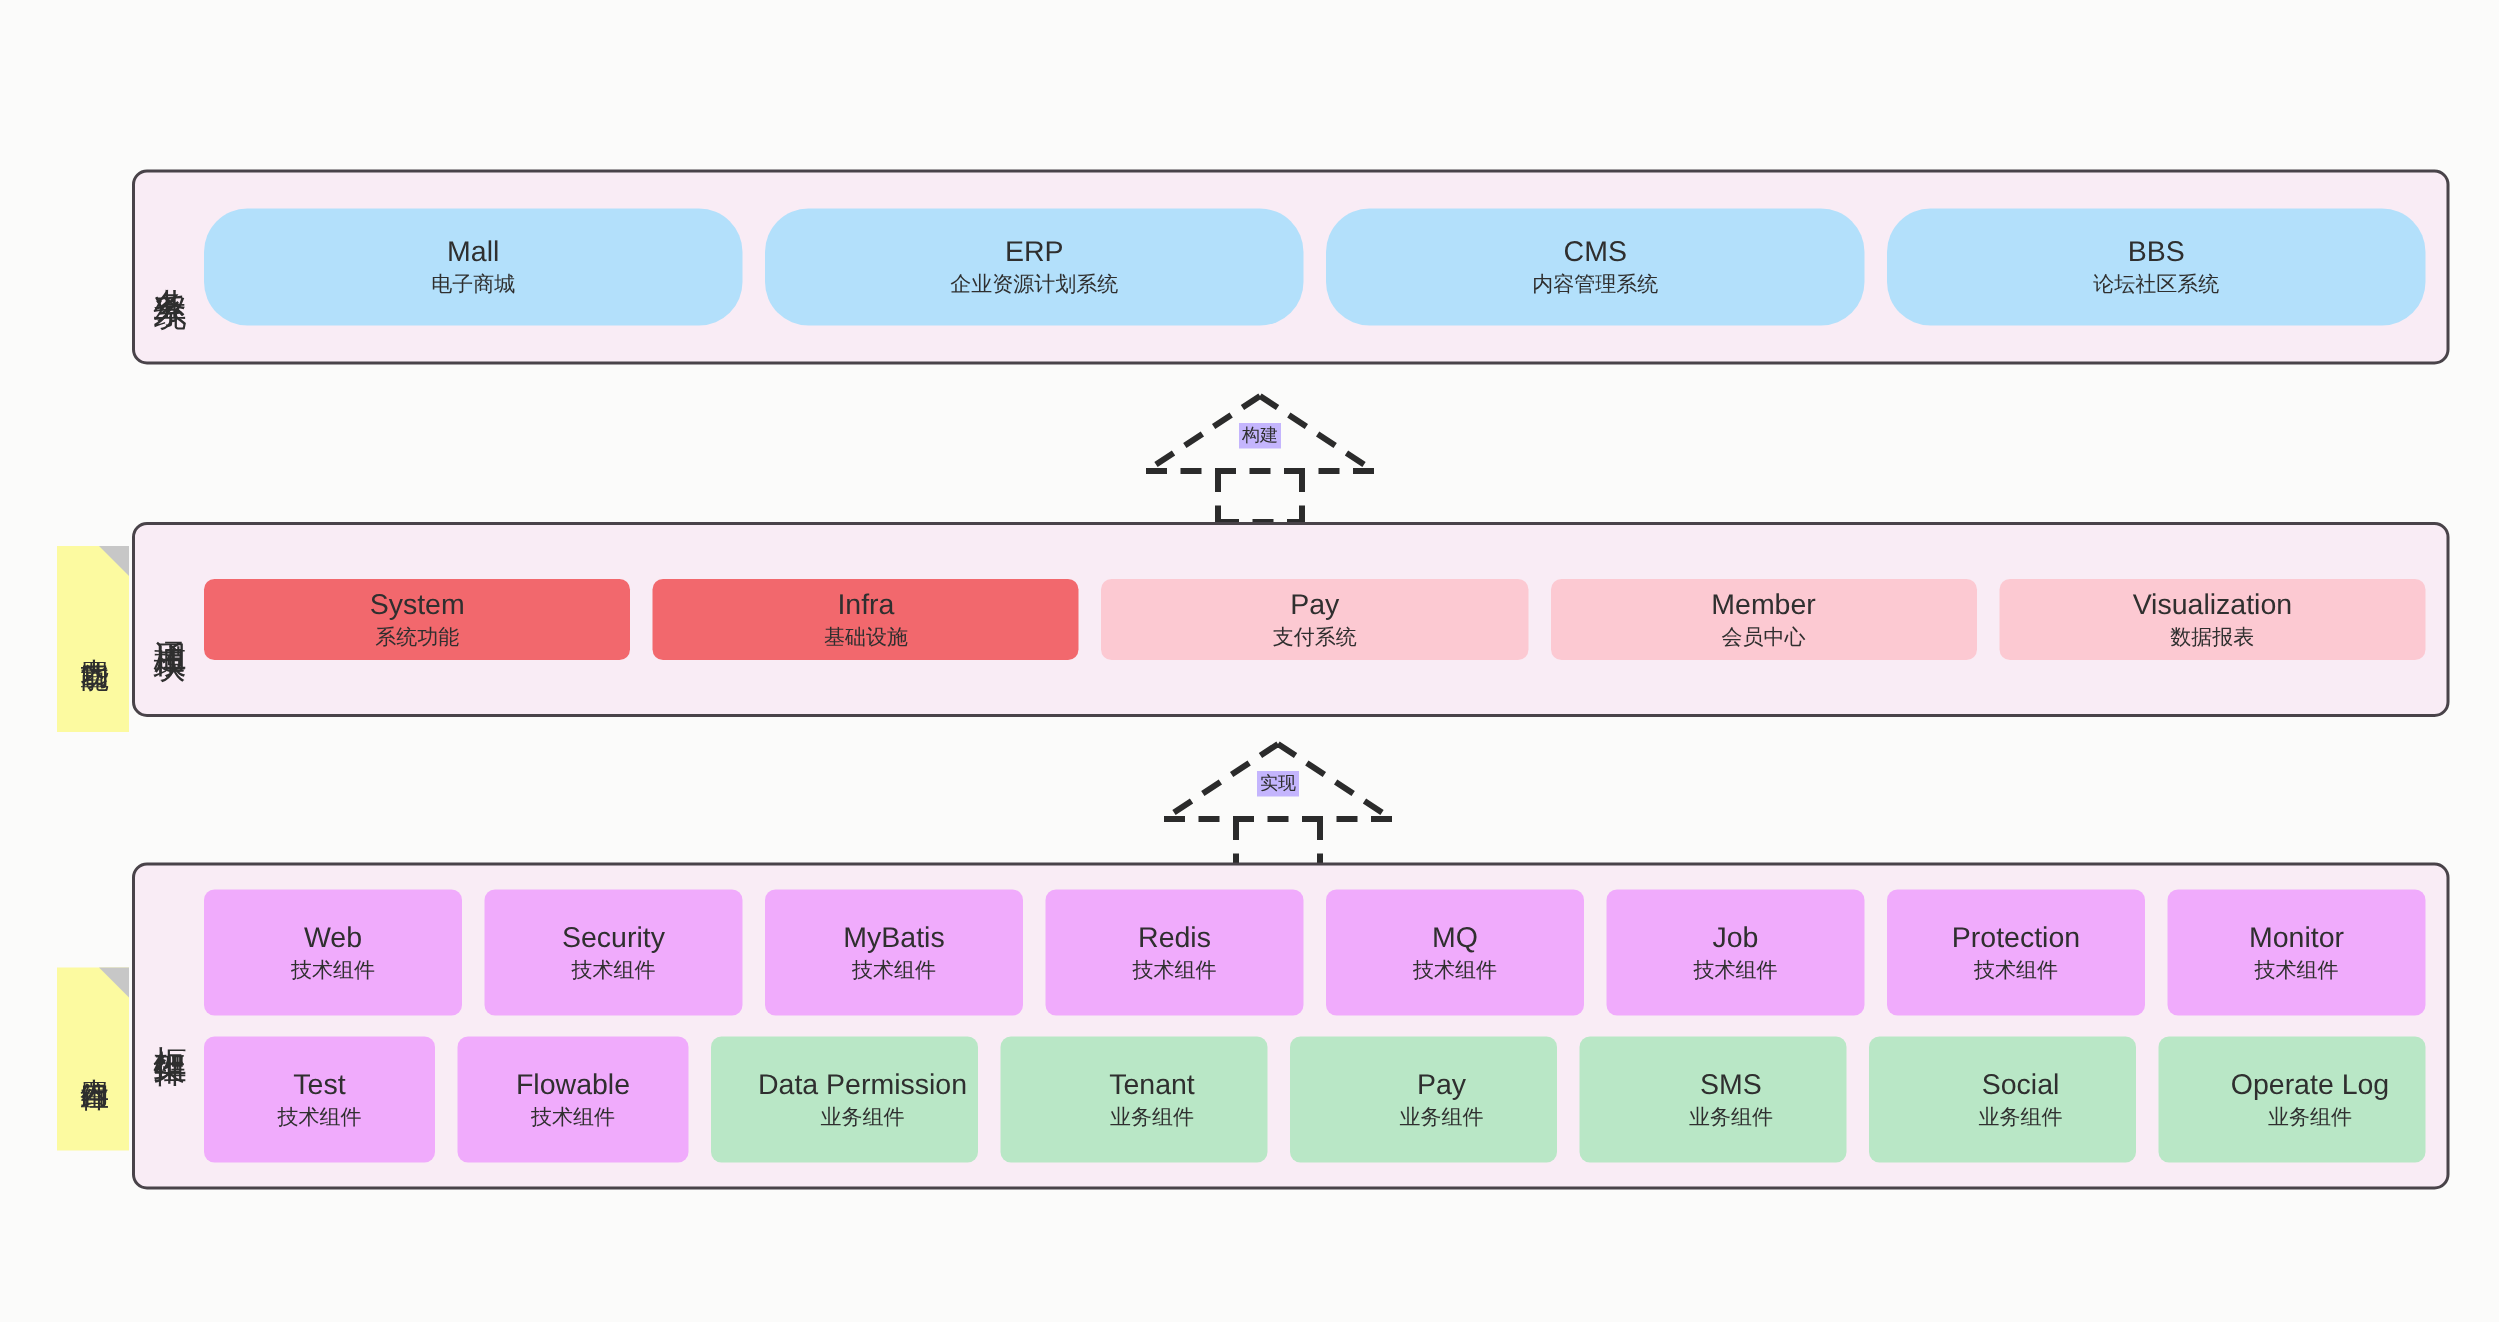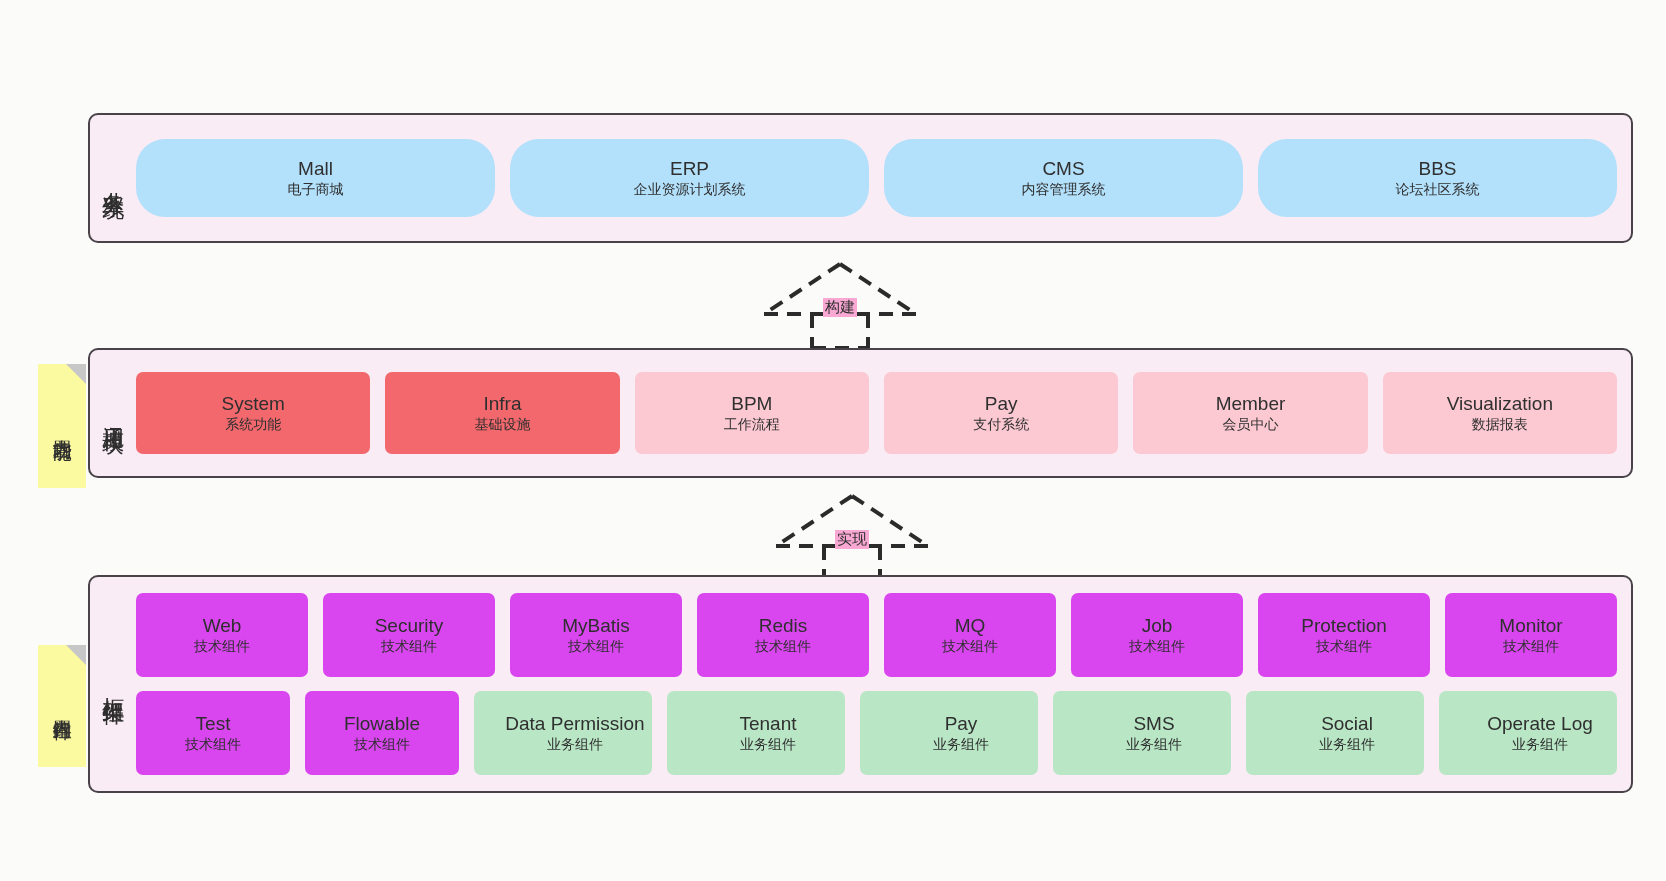--- a/index.html
+++ b/index.html
@@ -68,29 +68,29 @@
     padding: 6px 4px;
     box-sizing: border-box;
     color: #2f2f2f;
   }
   .box .t1 { font-size: 19px; }
   .box .t2 { font-size: 14px; }
 
   .box.blue        { background: #b3e0fb; border-radius: 29px; }
   .box.red         { background: #f2686d; }
   .box.pink        { background: #fcc9d2; }
-  .box.green       { background: #d946ef; }
+  .box.green       { background: #f0abfc; }
   .box.lightgreen  { background: #b9e7c6; padding-left: 28px; }
 
   
   #layer-business  { left: 88px;  top: 113px; width: 1545px; height: 130px; }
   #layer-business  .row { height: 78px; }
 
   #layer-common    { left: 88px;  top: 348px; width: 1545px; height: 130px; }
-  #layer-common    .row { height: 82px; }
+  #layer-common    .row { height: 82px; align-items: center; }
 
   #layer-framework { left: 88px;  top: 575px; width: 1545px; height: 218px; }
   #layer-framework .row { height: 84px; }
 
   
   .note {
     position: absolute;
     width: 48px;
     background: #fcfaa0;
     color: #2e2e2e;
@@ -119,24 +119,24 @@
   
   .arrow {
     position: absolute;
     width: 180px;
     height: 92px;
   }
   .arrow svg { display: block; }
   .arrow .arrow-label {
     position: absolute;
     left: 50%;
-    top: 40px;
+    top: 24px;
     transform: translateX(-50%);
-    background: #f9a8d4;
-    font-size: 15px;
+    background: #c4b5fd;
+    font-size: 12px;
     color: #2e2e2e;
     padding: 0 2px;
     white-space: nowrap;
     user-select: none;
   }
   #arrow-build     { left: 750px; top: 258px; }
   #arrow-implement { left: 762px; top: 490px; text-align: center; }
 </style>
 </head>
 <body>
@@ -179,24 +179,20 @@
     <div class="row">
       <div class="box red">
         <span class="t1">System</span>
         <span class="t2">系统功能</span>
       </div>
       <div class="box red">
         <span class="t1">Infra</span>
         <span class="t2">基础设施</span>
       </div>
       <div class="box pink">
-        <span class="t1">BPM</span>
-        <span class="t2">工作流程</span>
-      </div>
-      <div class="box pink">
         <span class="t1">Pay</span>
         <span class="t2">支付系统</span>
       </div>
       <div class="box pink">
         <span class="t1">Member</span>
         <span class="t2">会员中心</span>
       </div>
       <div class="box pink">
         <span class="t1">Visualization</span>
         <span class="t2">数据报表</span>

